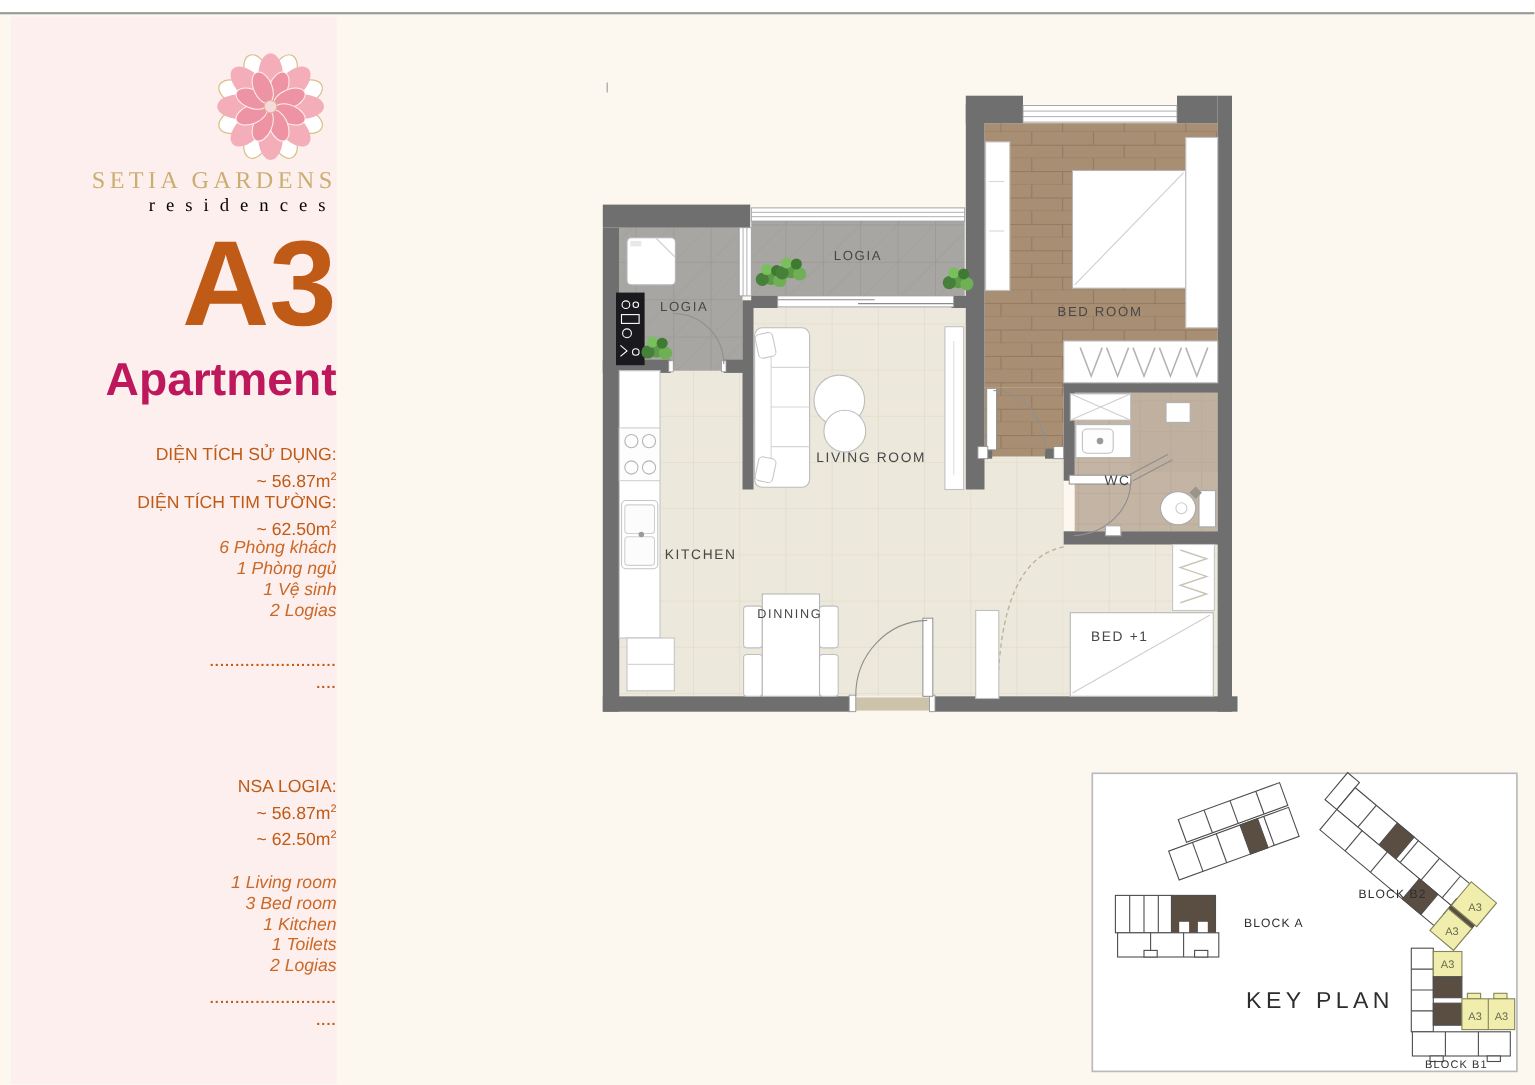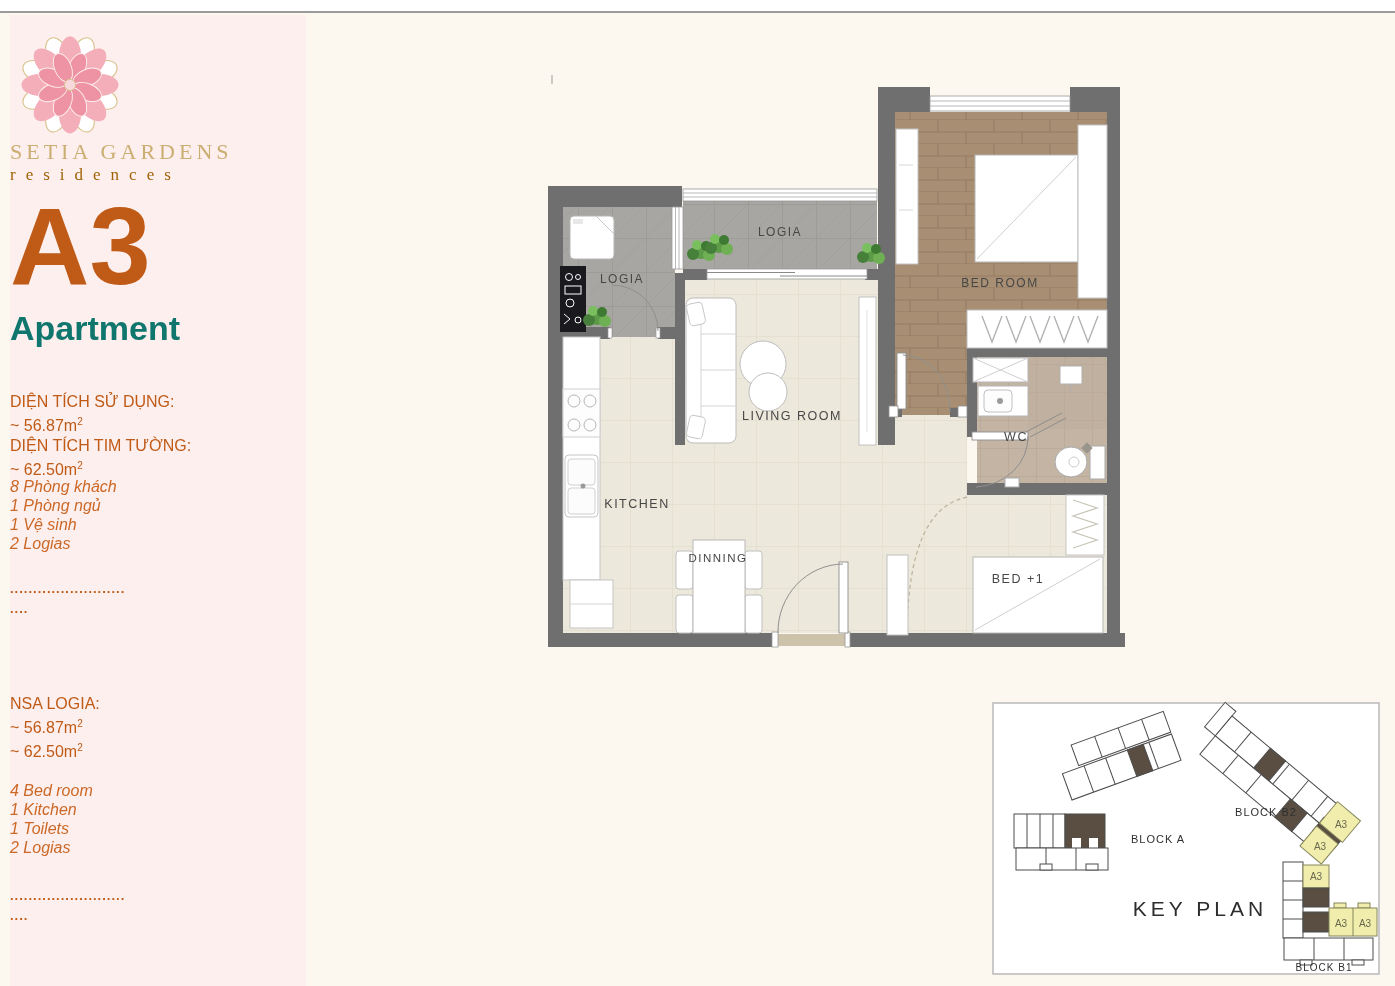--- a/index.html
+++ b/index.html
@@ -5,31 +5,31 @@
   * { margin:0; padding:0; box-sizing:border-box; }
   html,body { width:1395px; height:986px; overflow:hidden;
     font-family:"Liberation Sans","DejaVu Sans",sans-serif; }
   body { position:relative; background:#fcf8f0; }
 
   .topbar { position:absolute; left:0; top:0; width:1395px; height:13px;
     background:#ffffff; border-bottom:2px solid #9b9b9b; }
 
   .sidebar { position:absolute; left:10px; top:15px; width:296px; height:971px;
     background:#fdefed; }
-  .sidebar > div, .sidebar > ul { position:absolute; left:0; width:100%; text-align:left; }
+  .sidebar > div, .sidebar > ul { position:absolute; left:0; width:100%; text-align:right;margin-top:12px; }
 
   .logo-flower { top:12px; }
   .brand-name { top:124px; font-family:"Liberation Serif","DejaVu Serif",serif;
     font-size:22px; letter-spacing:4px; color:#cbae72; }
   .brand-sub  { top:150px; font-family:"Liberation Serif","DejaVu Serif",serif;
-    font-size:17px; letter-spacing:10px; color:#a16207; }
+    font-size:17px; letter-spacing:10px; color:#000000; }
 
   .apt-code  { top:176px; font-size:110px; font-weight:700; line-height:1;
     color:#c05a17; }
-  .apt-label { top:294px; font-size:34px; font-weight:700; color:#0f766e; }
+  .apt-label { top:294px; font-size:42px; font-weight:700; color:#be185d; }
 
   .area-block { line-height:20px; font-size:16px; font-weight:400; color:#c05a17; }
   .area-block sup { font-size:10px; }
   .vn-areas { top:377px; }
   .en-areas { top:679px; }
 
   .features { top:462px; list-style:none; font-style:italic; font-size:16px;
     line-height:19px; color:#cc6827; }
   .en-features { top:766px; }
 
@@ -90,35 +90,36 @@
   <div class="apt-code">A3</div>
   <div class="apt-label">Apartment</div>
 
   <div class="area-block vn-areas">
     <div>DIỆN TÍCH SỬ DỤNG:</div>
     <div><span>~ 56.87m</span><sup>2</sup></div>
     <div>DIỆN TÍCH TIM TƯỜNG:</div>
     <div><span>~ 62.50m</span><sup>2</sup></div>
   </div>
   <ul class="features vn-features">
-    <li>8 Phòng khách</li>
+    <li>6 Phòng khách</li>
     <li>1 Phòng ngủ</li>
     <li>1 Vệ sinh</li>
     <li>2 Logias</li>
   </ul>
   <div class="dots vn-dots">.........................</div>
   <div class="dots vn-dots2">....</div>
 
   <div class="area-block en-areas">
     <div>NSA LOGIA:</div>
     <div><span>~ 56.87m</span><sup>2</sup></div>
     <div><span>~ 62.50m</span><sup>2</sup></div>
   </div>
   <ul class="features en-features">
-    <li>4 Bed room</li>
+    <li>1 Living room</li>
+    <li>3 Bed room</li>
     <li>1 Kitchen</li>
     <li>1 Toilets</li>
     <li>2 Logias</li>
   </ul>
   <div class="dots en-dots">.........................</div>
   <div class="dots en-dots2">....</div>
 </aside>
 
 <svg class="plan" width="610" height="600" viewBox="540 60 610 600">
   <defs>

